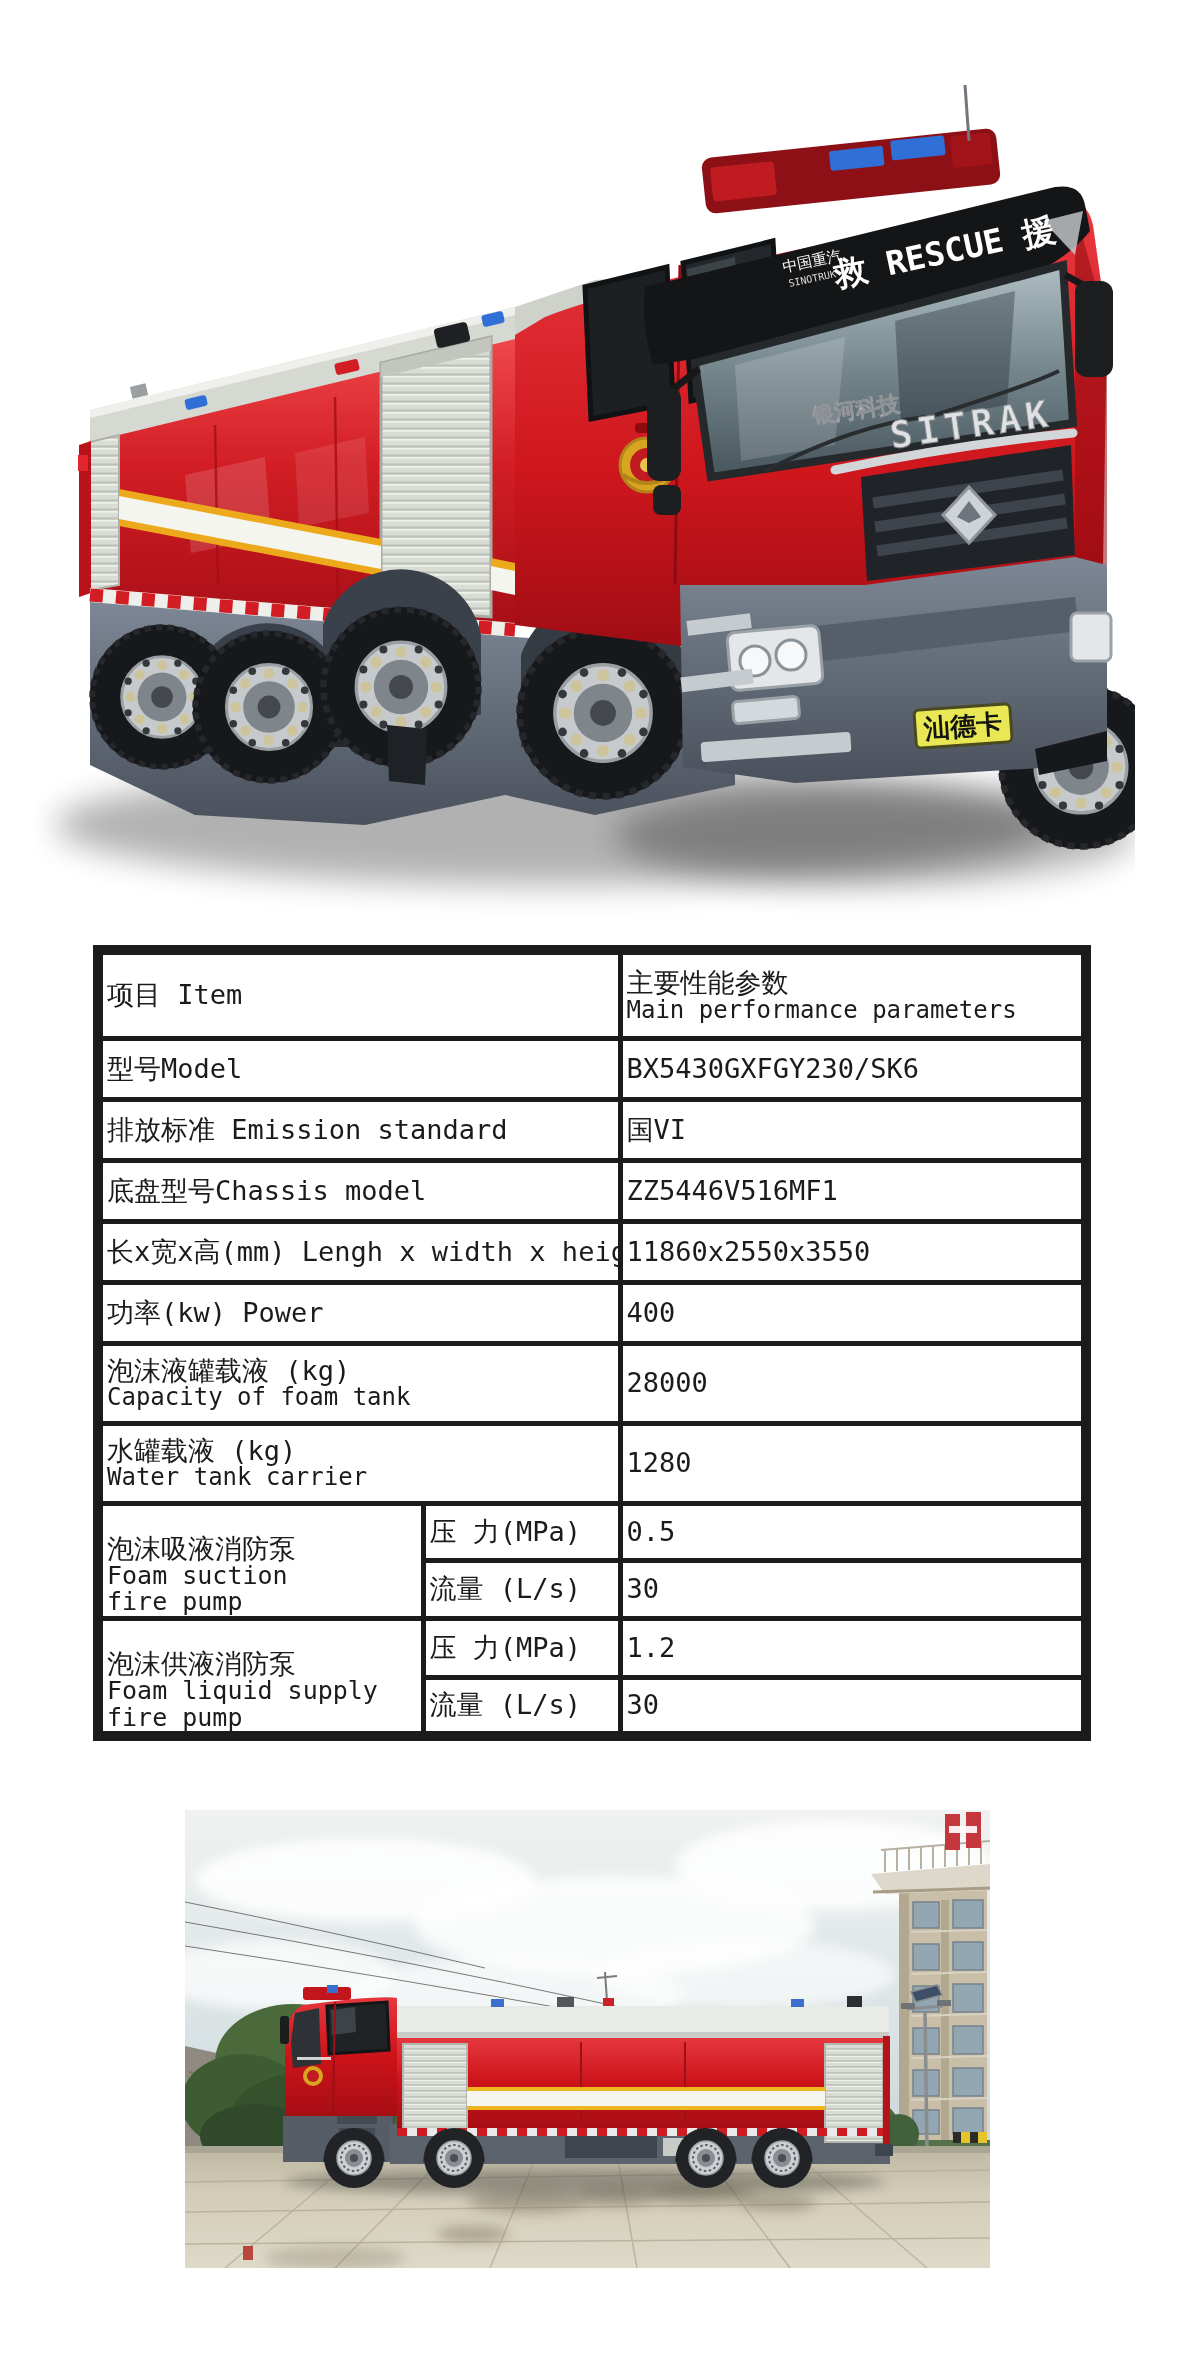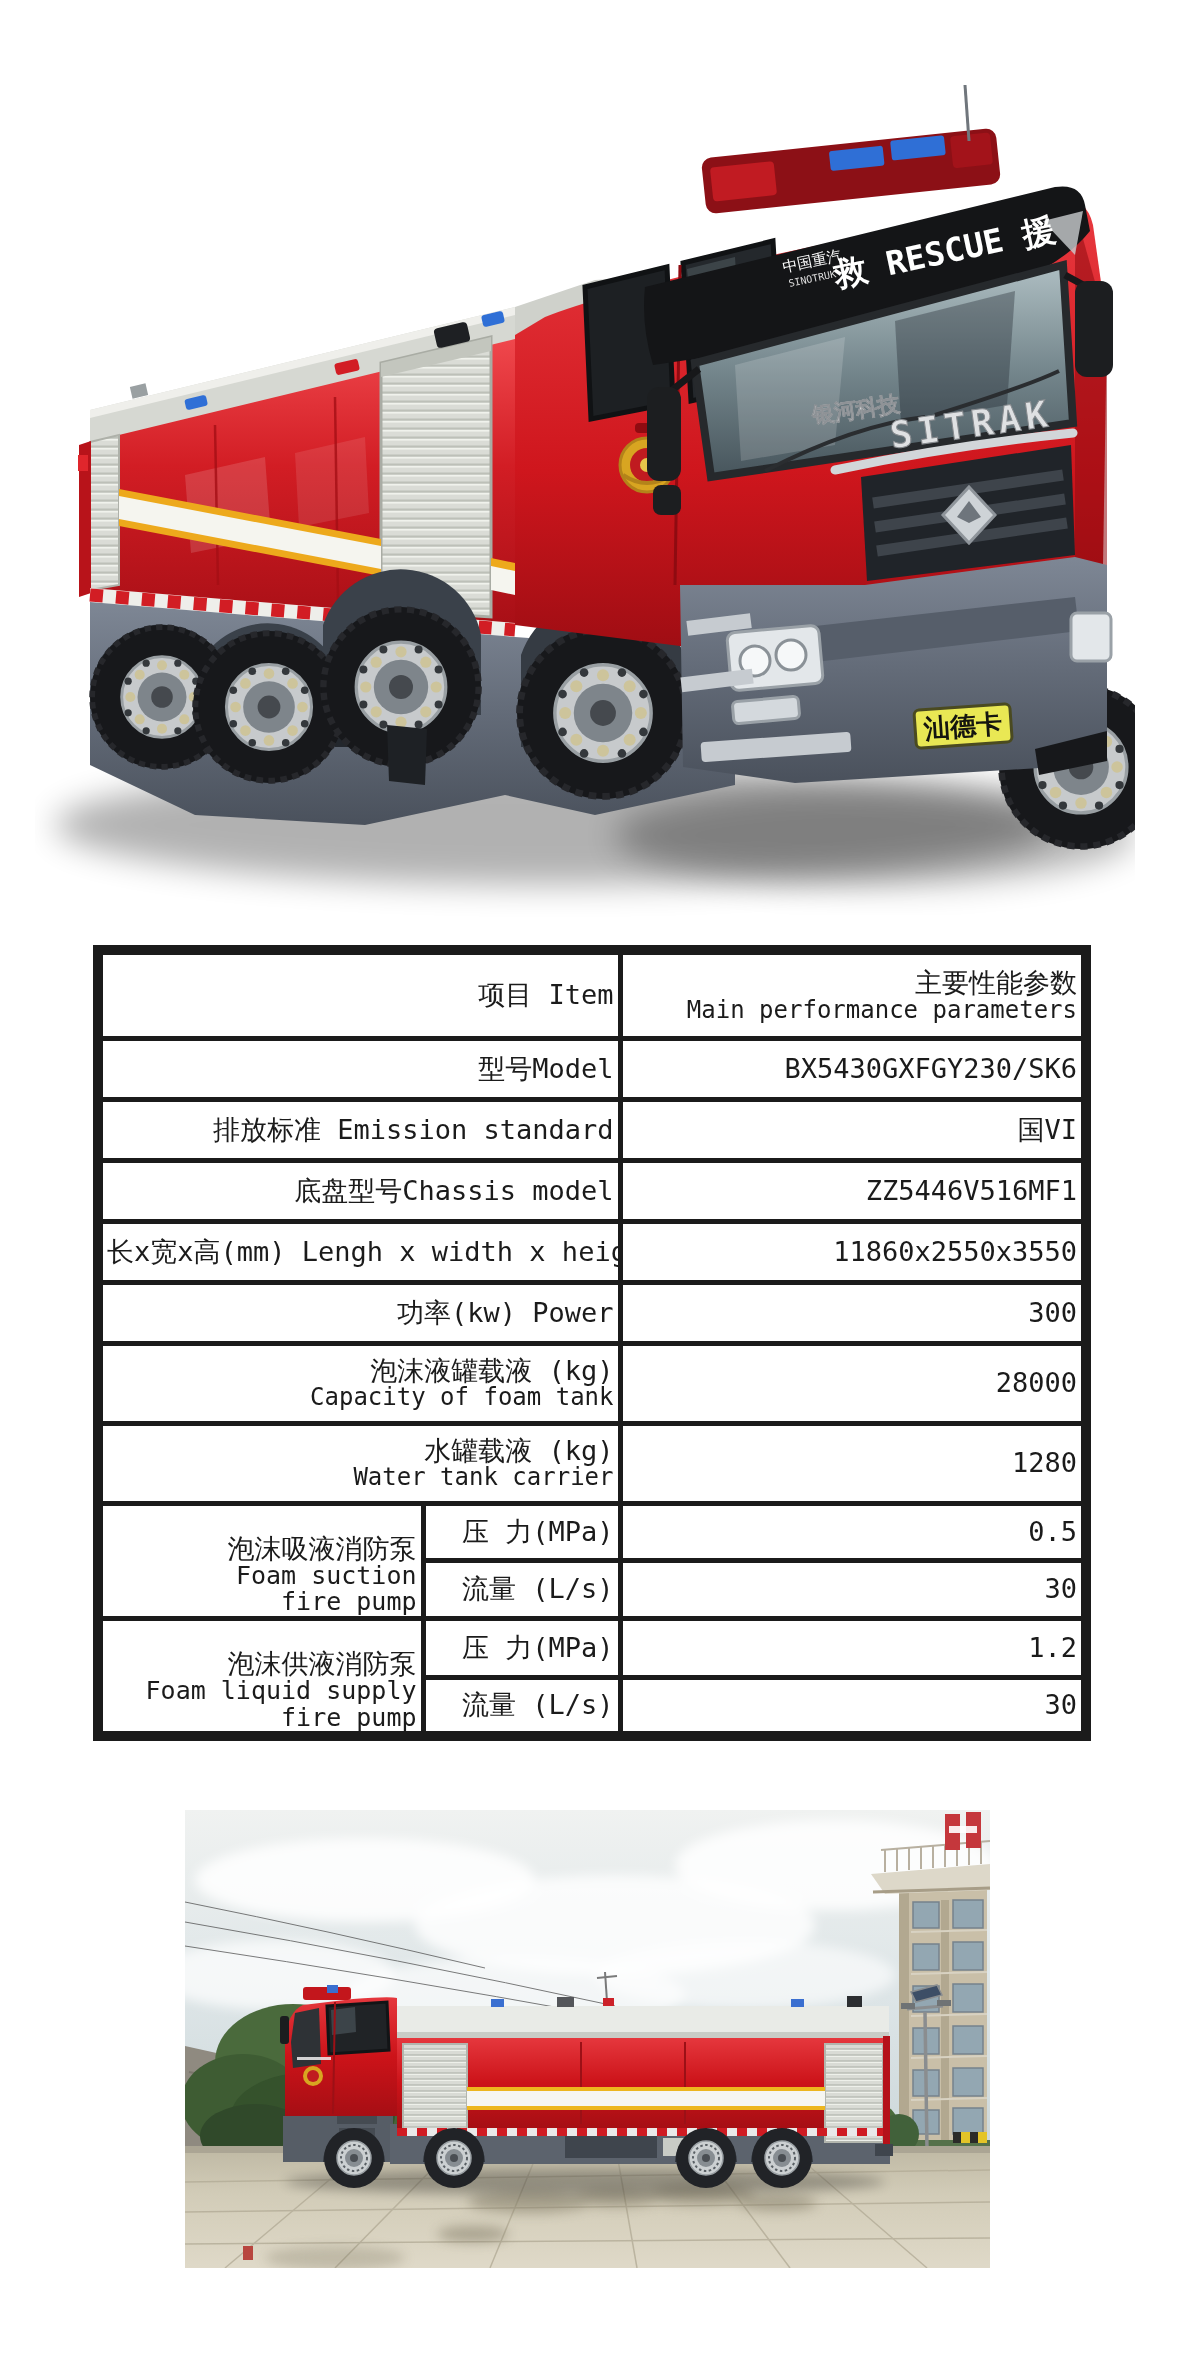--- a/index.html
+++ b/index.html
@@ -9,21 +9,21 @@
     color:#1b1b1b;
   }
   
   .photo-front{position:absolute;left:35px;top:25px;width:1100px;height:930px;}
   .photo-side{position:absolute;left:185px;top:1810px;width:805px;height:458px;}
   .photo-front svg,.photo-side svg{display:block;width:100%;height:100%;}
   
   .spec-table{
     position:absolute;left:93px;top:945px;width:988px;
     border-collapse:collapse;table-layout:fixed;
-    text-align:right;
+    text-align:left;
   }
   .spec-table td{
     border:5px solid #1b1b1b;
     padding:0 4px;
     vertical-align:middle;
     font-size:27px;
     line-height:1.18;
     overflow:hidden;
     white-space:nowrap;
   }
@@ -299,21 +299,21 @@
   <tr class="r">
     <td colspan="2">底盘型号Chassis model</td>
     <td class="val">ZZ5446V516MF1</td>
   </tr>
   <tr class="r">
     <td colspan="2">长x宽x高(mm) Lengh x width x height</td>
     <td class="val">11860x2550x3550</td>
   </tr>
   <tr class="r">
     <td colspan="2">功率(kw) Power</td>
-    <td class="val">300</td>
+    <td class="val">400</td>
   </tr>
   <tr class="r2">
     <td colspan="2">
       <div class="cn-line">泡沫液罐载液 (kg)</div>
       <div class="en">Capacity of foam tank</div>
     </td>
     <td class="val">28000</td>
   </tr>
   <tr class="r2">
     <td colspan="2">

